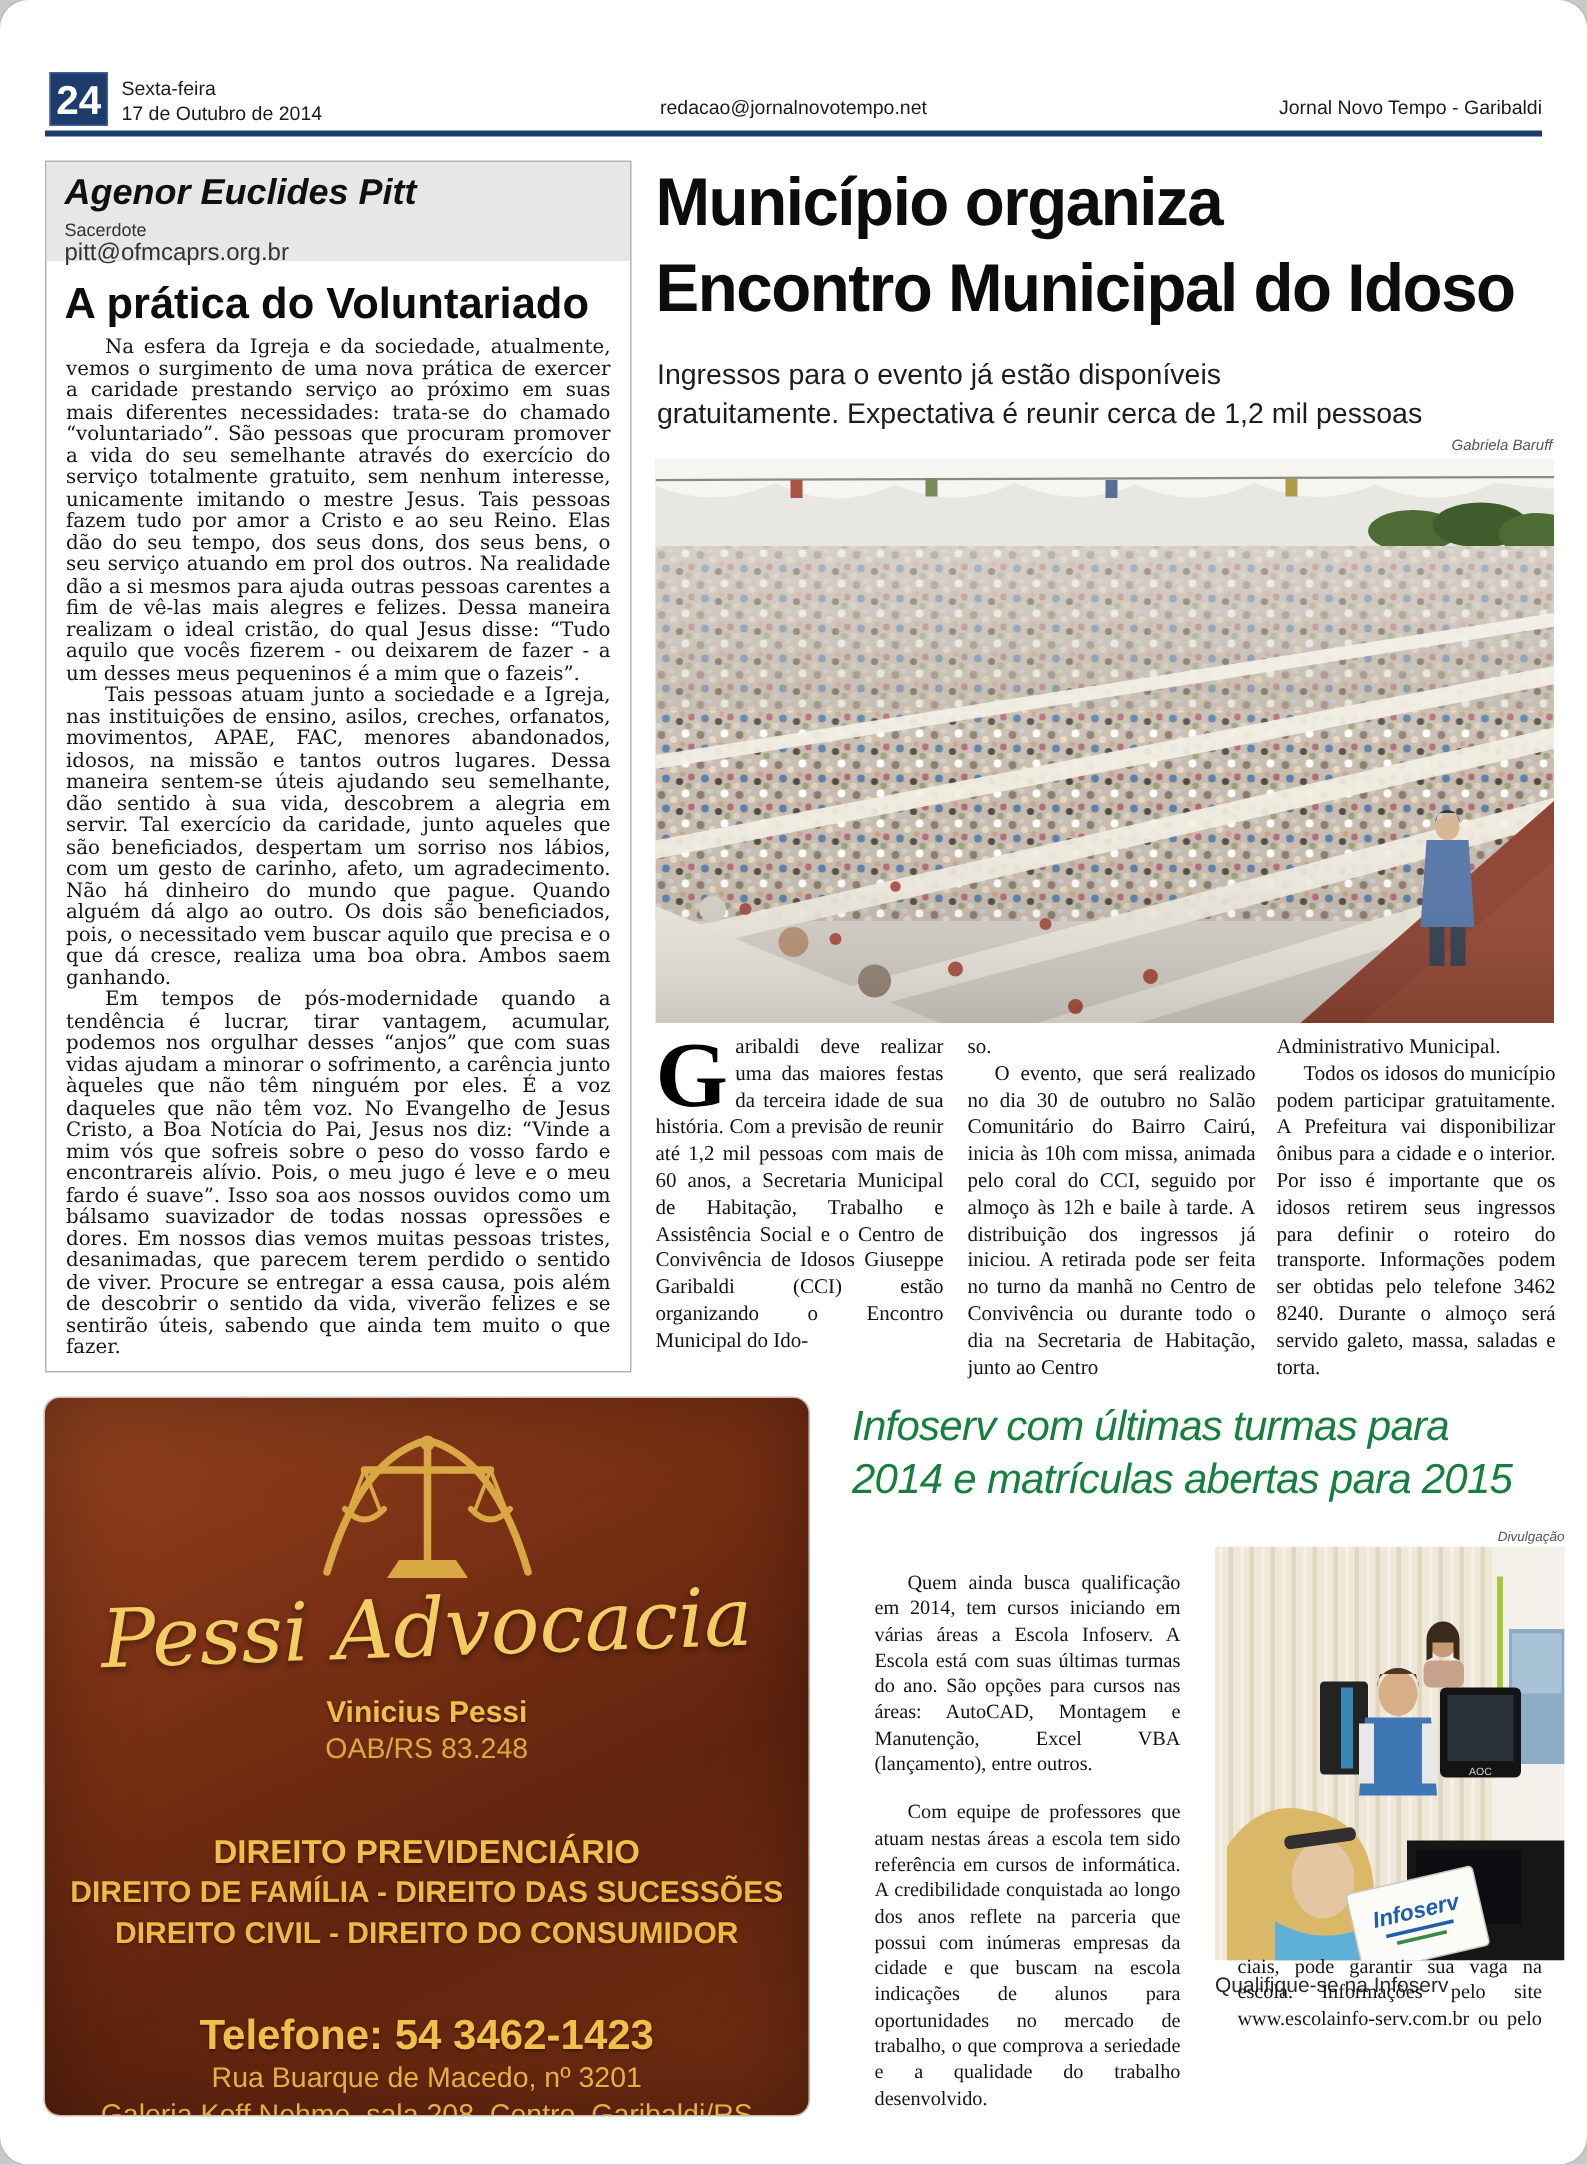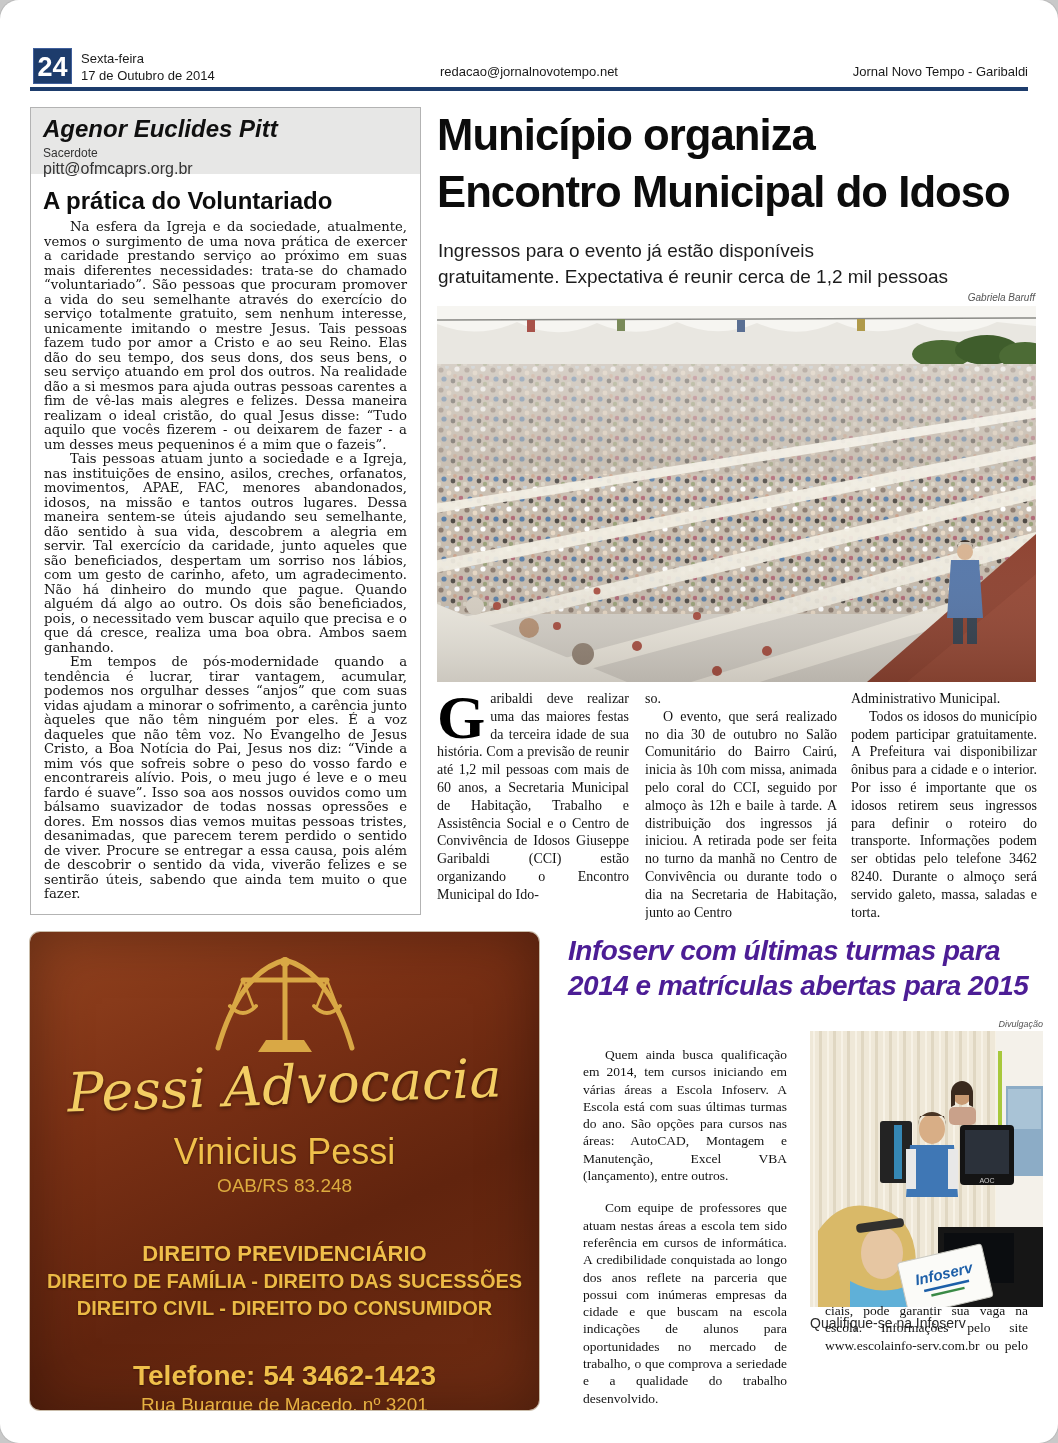--- a/index.html
+++ b/index.html
@@ -15,21 +15,21 @@
   .hemail{position:absolute;left:379px;top:64px;width:300px;text-align:center;font-size:13px;color:#1a1a1a;}
   .masthead{position:absolute;right:30px;top:64px;width:300px;text-align:right;font-size:13px;color:#1a1a1a;}
   .hrule{position:absolute;left:30px;top:87px;width:998px;height:4px;background:#1d3c6c;}
   
   .opinion{position:absolute;left:30px;top:107px;width:391px;height:808px;
            border:1px solid #b3b3b3;box-sizing:border-box;background:#fff;overflow:hidden;}
   .author-block{background:#e7e7e6;padding:7px 12px 6px;height:66px;box-sizing:border-box;}
   .author-name{font-style:italic;font-weight:bold;font-size:24px;color:#101010;}
   .author-role{font-size:12px;color:#333;margin-top:3px;}
   .author-email{font-size:16px;color:#333;}
-  .vol-title{margin:13px 12px 5px;font-weight:bold;font-size:24px;color:#0d0d0d;}
+  .vol-title{margin:13px 12px 5px;font-weight:bold;font-size:29px;color:#0d0d0d;}
   .vol-body{margin:2px 13px 0;}
   .vol-body p{margin:0;font-family:"DejaVu Serif",serif;font-size:13.2px;
               line-height:14.5px;text-align:justify;text-indent:26px;color:#141414;}
   
   .headline{position:absolute;left:437px;top:106px;width:610px;font-weight:bold;color:#0c0c0c;
             letter-spacing:-1px;transform:scaleX(.97);transform-origin:left top;}
   .headline div{font-size:45px;line-height:57px;}
   .deck{position:absolute;left:438px;top:238px;width:580px;font-size:19px;line-height:26px;color:#1c1c1c;}
   .pcredit{position:absolute;font-style:italic;font-size:10px;color:#555;text-align:right;}
   .credit1{left:735px;top:292px;width:300px;}
@@ -41,30 +41,30 @@
   .c1{left:437px;width:192px;} .c2{left:645px;width:192px;} .c3{left:851px;width:186px;}
   .dropcap{float:left;font-family:"Liberation Serif",serif;font-weight:bold;font-size:62px;
            line-height:50px;padding:2px 5px 0 0;color:#000;}
   
   .ad{position:absolute;left:30px;top:932px;width:509px;height:478px;border-radius:10px;
       background:linear-gradient(155deg,#94431f 0%,#7c3115 30%,#61240e 62%,#6f2c12 100%);
       box-shadow:inset 0 0 60px rgba(0,0,0,.35), 0 0 0 1px #c9bca9;text-align:center;overflow:hidden;}
   .scales{display:block;margin:12px auto 0;}
   .brand{font-family:"DejaVu Serif",serif;font-style:italic;font-size:54px;color:#f3cd63;
          transform:rotate(-2deg);text-shadow:0 2px 4px rgba(0,0,0,.45);margin-top:-8px;}
-  .lawyer{font-weight:normal;font-size:36px;color:#f0c04a;margin-top:14px;text-shadow:0 1px 2px rgba(0,0,0,.4);}
+  .lawyer{font-weight:bold;font-size:20px;color:#f0c04a;margin-top:14px;text-shadow:0 1px 2px rgba(0,0,0,.4);}
   .oab{font-size:19px;color:#dcab3e;margin-top:2px;}
   .areas{margin-top:42px;color:#f0bf4a;text-shadow:0 1px 2px rgba(0,0,0,.4);}
   .area-main{font-weight:bold;font-size:22px;line-height:29px;}
   .area-sub{font-weight:bold;font-size:20px;line-height:27px;color:#ecba45;}
   .phone{margin-top:38px;font-weight:bold;font-size:28px;color:#f0c04a;text-shadow:0 1px 2px rgba(0,0,0,.4);}
   .addr{font-size:19px;line-height:25px;color:#e6b041;}
   
-  .info-title{position:absolute;left:568px;top:933px;width:478px;font-style:italic;font-weight:bold;
-              font-size:28px;line-height:35px;color:#4c1d95;letter-spacing:-0.5px;}
+  .info-title{position:absolute;left:568px;top:933px;width:478px;font-style:italic;font-weight:normal;
+              font-size:28px;line-height:35px;color:#15803d;letter-spacing:-0.5px;}
   .credit2{left:900px;top:1019px;width:143px;font-size:9px;}
   .info-col{position:absolute;overflow:hidden;}
   .info-col p{margin:15px;font-family:"Liberation Serif",serif;font-size:13.5px;line-height:17.3px;
               text-align:justify;text-indent:22px;color:#131313;}
   .ic1{left:568px;top:1031px;width:234px;height:382px;}
   .photo2{position:absolute;left:810px;top:1031px;width:233px;height:276px;}
   .caption{position:absolute;left:810px;top:1315px;width:233px;font-size:14px;color:#2a2a2a;}
   .ic2{left:810px;top:1287px;width:233px;height:70px;}
   .ic2 p{text-indent:0;}
 </style>

